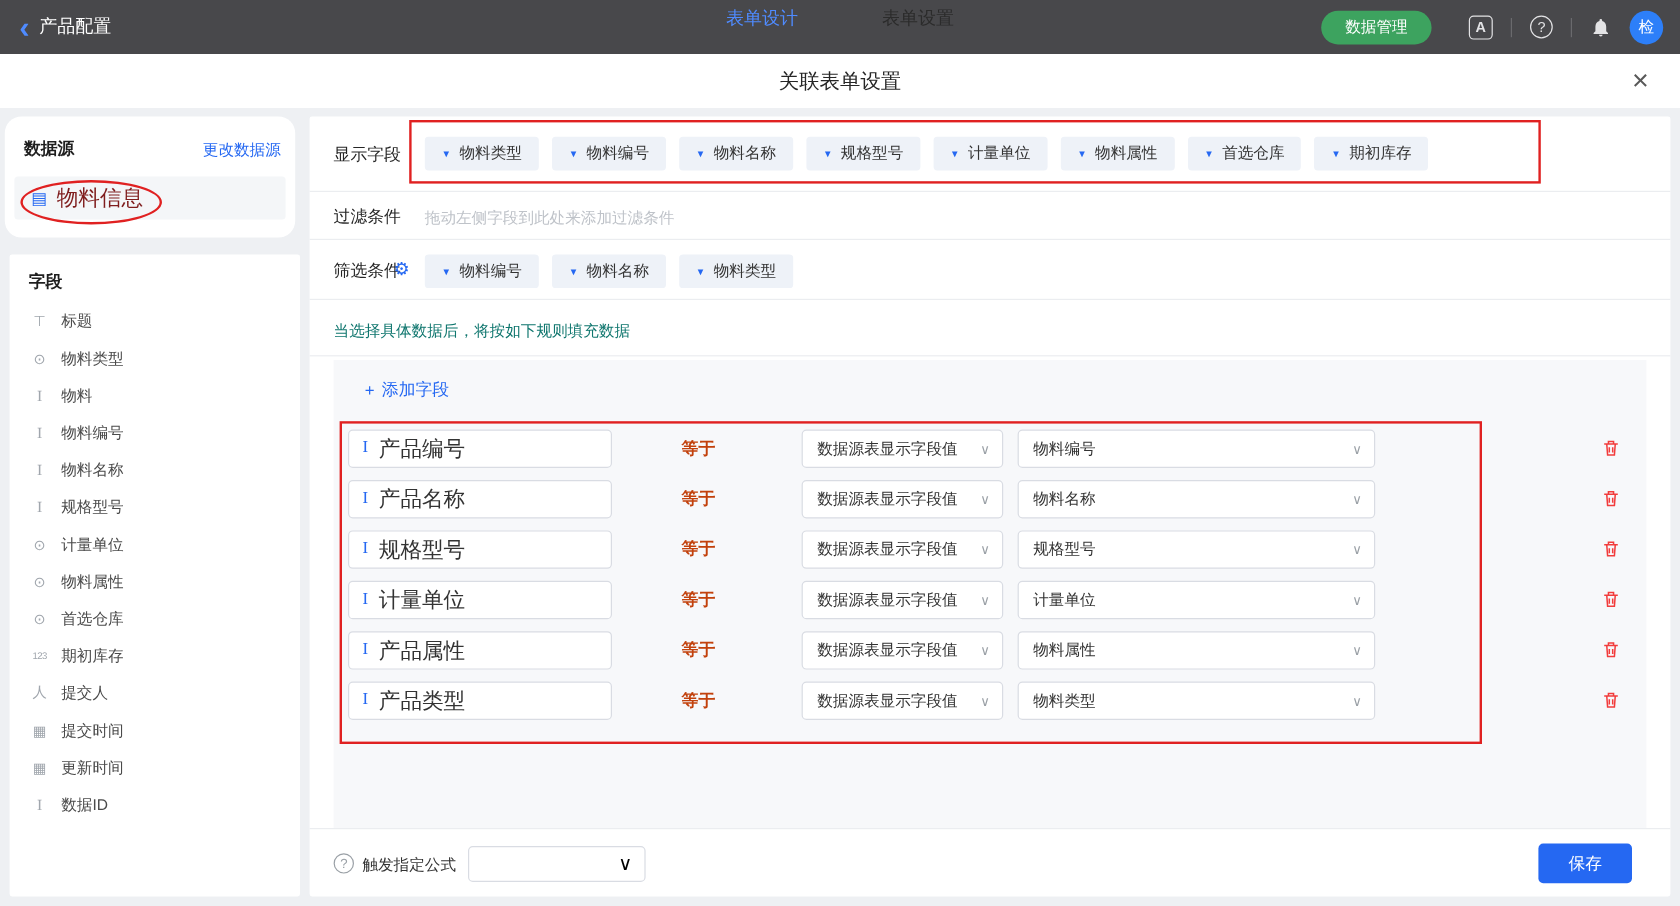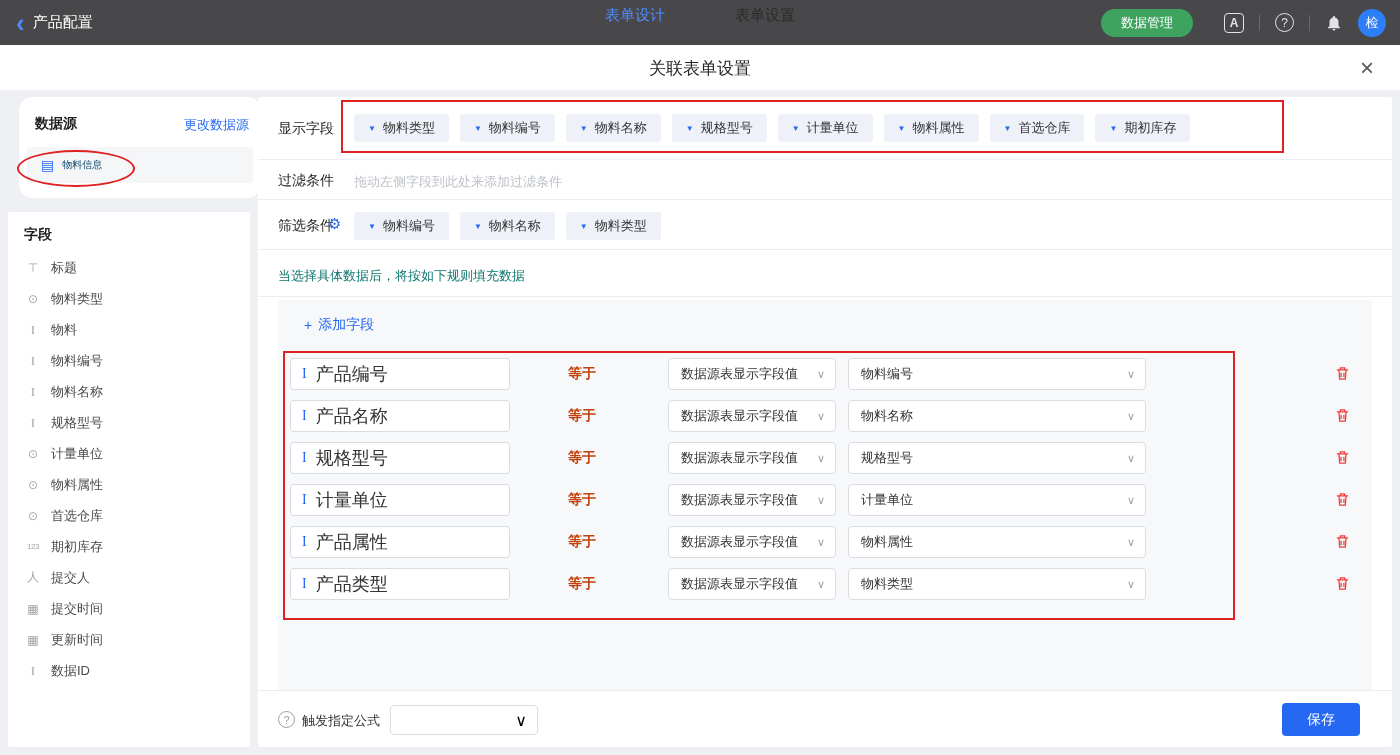--- a/index.html
+++ b/index.html
@@ -22,27 +22,27 @@
   .q-circle { width:19px; height:19px; border:1.6px solid #e3e3e5; border-radius:50%; font-size:12px; }
   .avatar { width:28px; height:28px; border-radius:50%; background:#2d7ff9; color:#fff; font-size:13px; display:flex; align-items:center; justify-content:center; cursor:pointer; }
 
   
   .modal-header { position:absolute; left:0; top:45px; width:1400px; height:45px; background:#ffffff; }
   .modal-title { position:absolute; left:50%; top:50%; transform:translate(-50%,-50%); font-size:17px; font-weight:500; color:#262626; }
   .modal-close { position:absolute; right:26px; top:50%; transform:translateY(-50%); font-size:24px; color:#595959; cursor:pointer; line-height:1; }
 
   
   .card { position:absolute; background:#fff; border-radius:2px; }
-  .sb-card1 { left:19px; top:97px; width:242px; height:101px;border-radius:14px; }
+  .sb-card1 { left:4px; top:97px; width:242px; height:101px;border-radius:14px; }
   .sb-card2 { left:8px; top:212px; width:242px; height:535px; }
   .sb-head { position:absolute; left:16px; top:18px; font-size:14px; font-weight:bold; color:#1f1f1f; }
   .sb-link { position:absolute; right:12px; top:19px; font-size:13px; color:#2568f2; cursor:pointer;margin-left:34px; }
   .ds-item { position:absolute; left:8px; right:8px; top:50px; height:36px; background:#f4f6f8; border-radius:3px; display:flex; align-items:center; padding-left:14px; gap:8px; cursor:pointer; }
   .ds-item .doc-ic { color:#2568f2; font-size:14px; }
-  .ds-item .ds-label { font-size:10px; color:#0c4a6e; }
+  .ds-item .ds-label { font-size:18px; color:#7f1d1d; }
   .fields-list { position:absolute; left:0; top:40px; right:0; }
   .field-item { height:31px; display:flex; align-items:center; padding-left:16px; gap:9px; cursor:pointer; }
   .f-ic { width:18px; color:#a0a6ad; font-size:12px; text-align:center; flex:none; }
   .f-ic.num { font-size:8px; letter-spacing:-0.5px; }
   .f-ic.txt { font-family:"Liberation Serif","DejaVu Serif",serif; font-size:13px; }
   .f-label { font-size:13px; color:#4a4a4a; }
 
   
   .main-card { left:258px; top:97px; width:1134px; height:650px; }
   .m-row { position:absolute; left:0; width:100%; }

